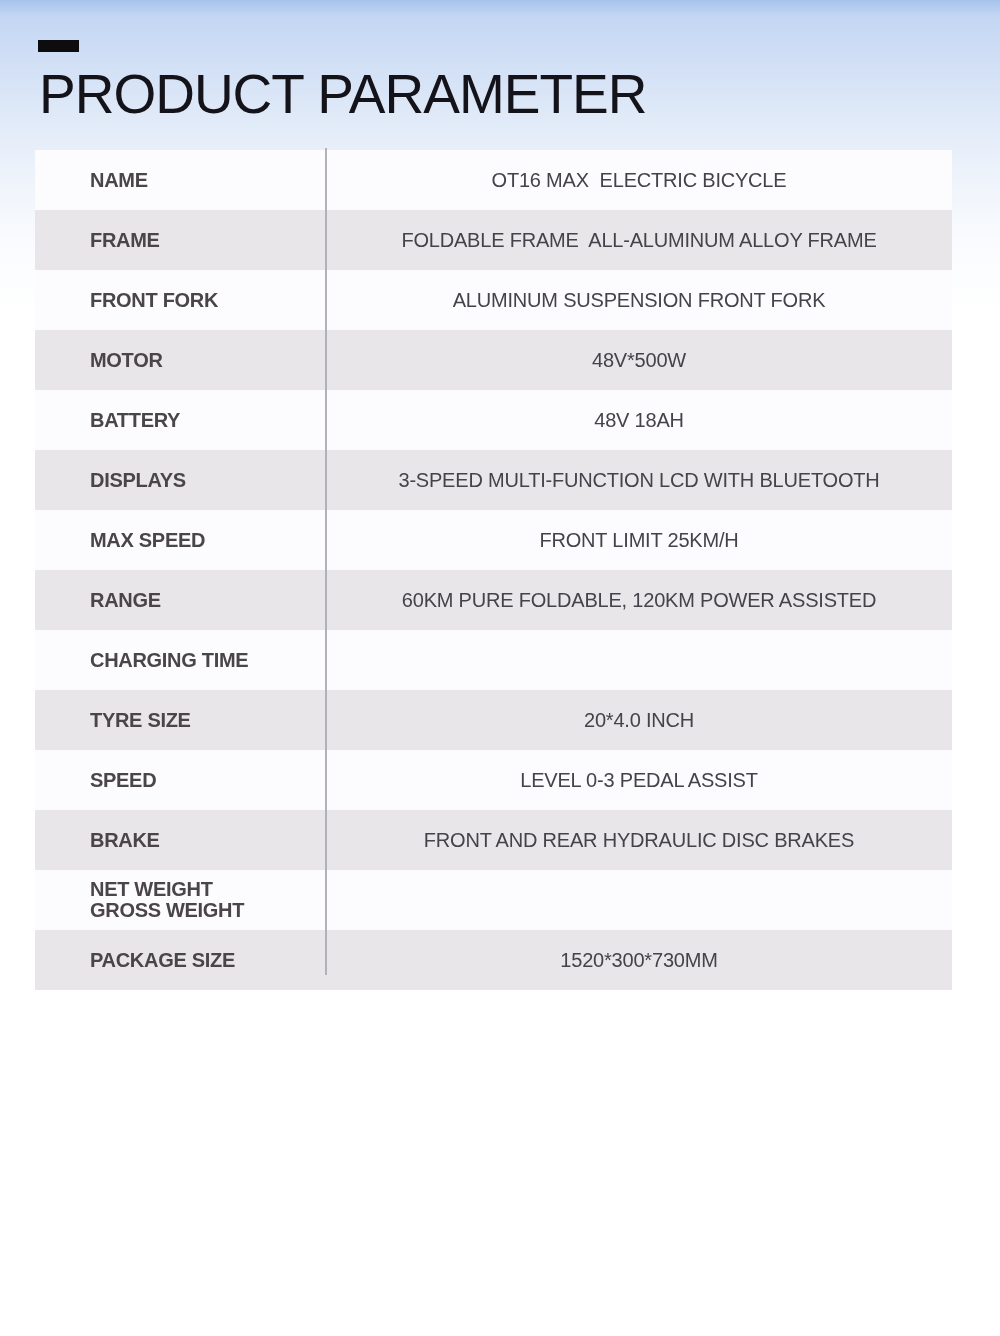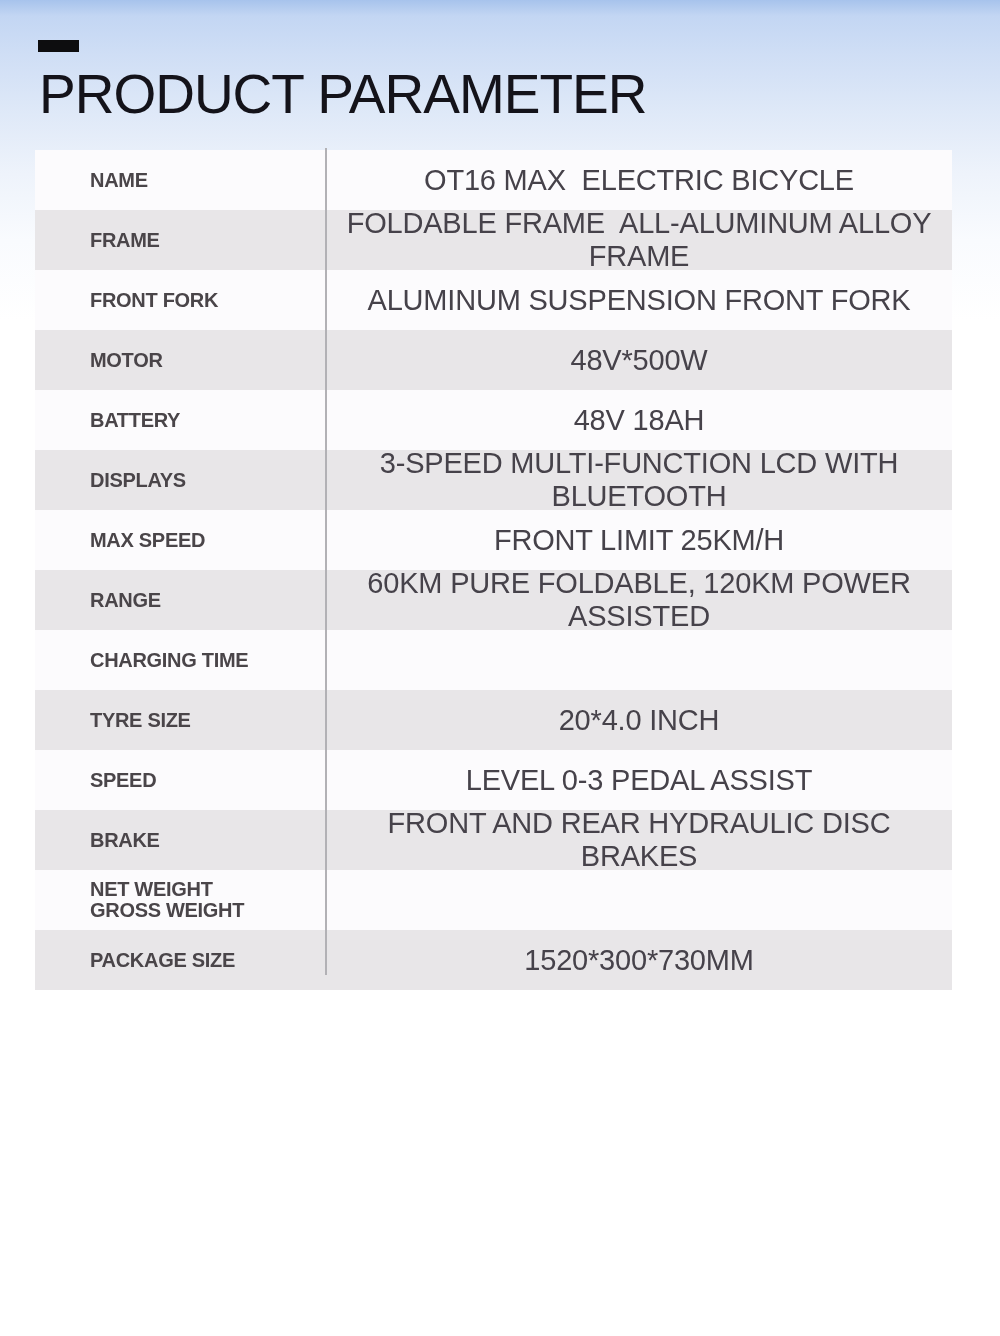--- a/index.html
+++ b/index.html
@@ -78,21 +78,21 @@
     letter-spacing: -0.3px;
     color: #4a4549;
     line-height: 1.05;
     white-space: pre-line;
   }
 
   .cell.value {
     width: 626px;
     justify-content: center;
     text-align: center;
-    font-size: 29px;
+    font-size: 20px;
     letter-spacing: -0.2px;
     color: #46424a;
     white-space: pre-wrap;
   }
 
   .column-divider {
     position: absolute;
     left: 290px;
     top: -2px;
     width: 2px;

